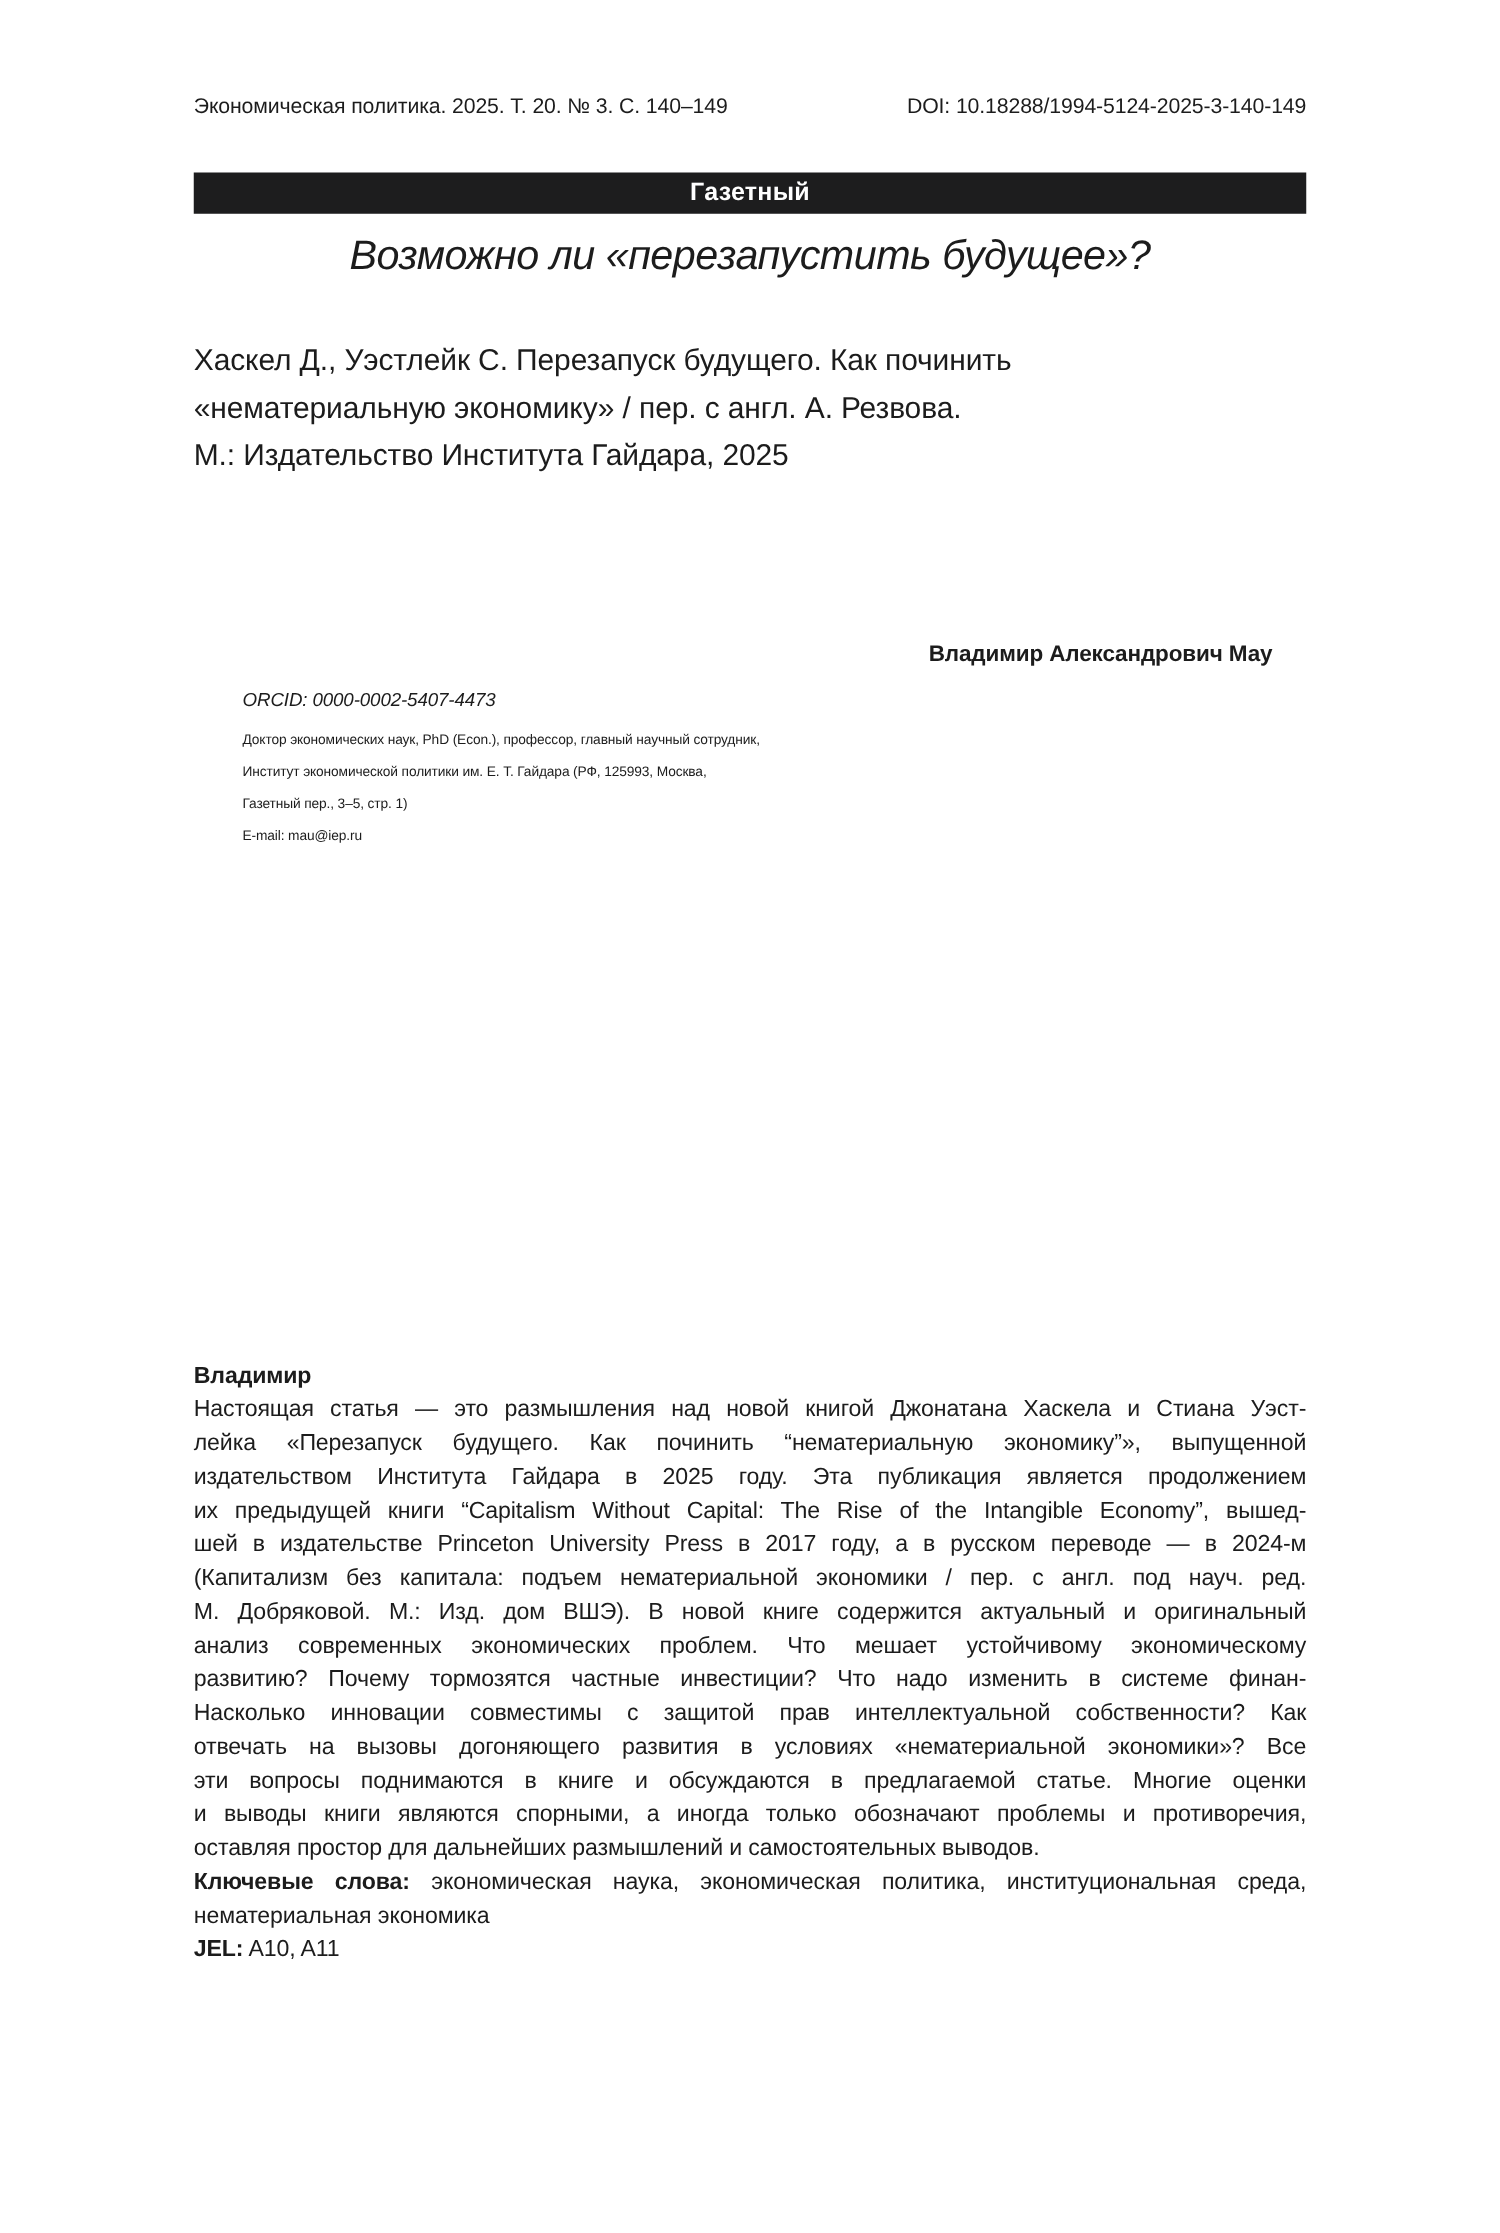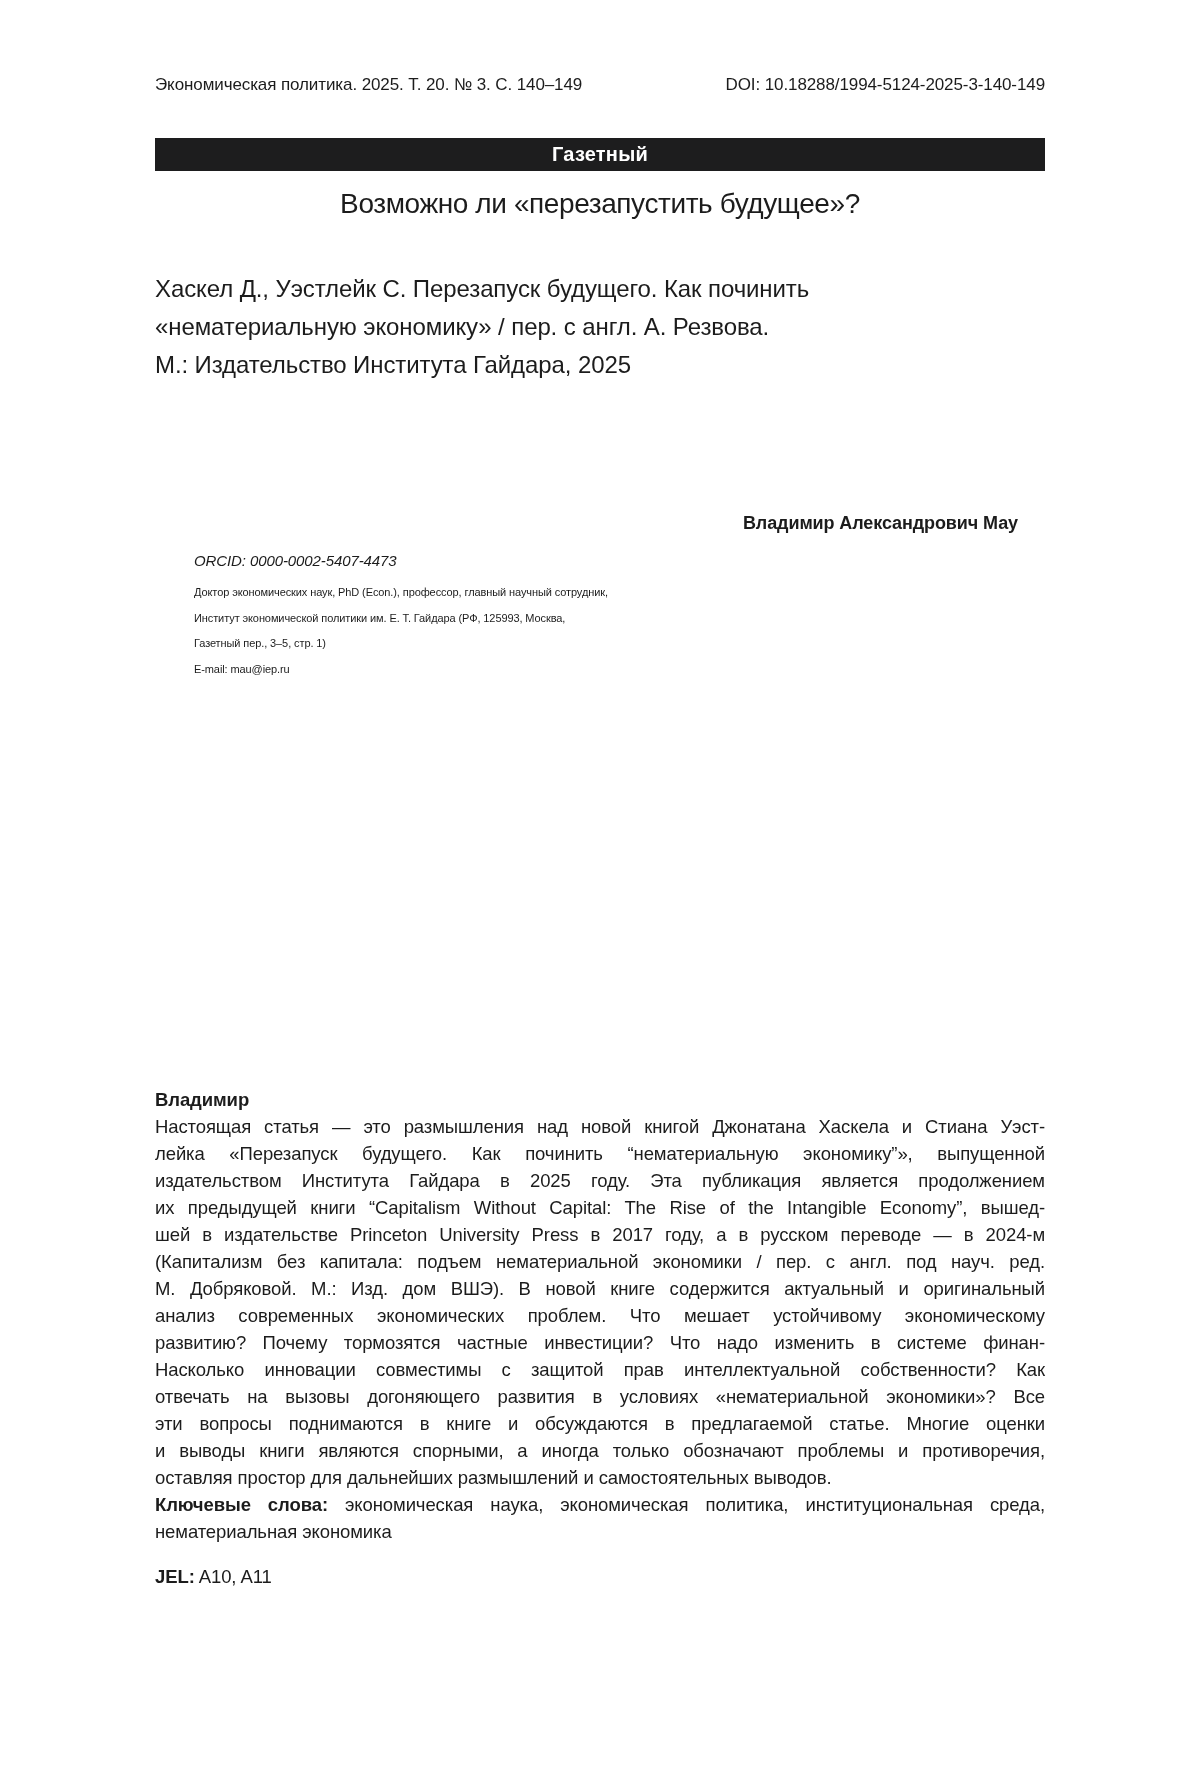--- a/index.html
+++ b/index.html
@@ -41,25 +41,26 @@
     font-size: 20px;
     line-height: 33px;
     letter-spacing: 0.2px;
   }
   .article-title {
     position: absolute;
     top: 183px;
     left: 155px;
     width: 890px;
     text-align: center;
-    font-size: 28px;
+    font-size: 33px;
     line-height: 42px;
     font-weight: 400;
     letter-spacing: -0.4px;
     white-space: nowrap;
+    font-style: italic;
   }
   .book-citation {
     position: absolute;
     top: 270px;
     left: 155px;
     width: 890px;
     text-align: left;
     font-size: 24px;
     line-height: 38px;
     font-weight: 400;
@@ -106,21 +107,20 @@
     text-align-last: left;
   }
   .keywords-para {
     text-align: justify;
   }
   .bold-label {
     font-weight: bold;
   }
   .jel-line {
     text-align: left;
-    margin-top: 18px;
   }
 </style>
 </head>
 <body>
 
 <div class="page" style="color: rgb(28, 28, 28); background: rgb(255, 255, 255);">
 
   <div class="header-row">
     <span>Экономическая политика. 2025. Т. 20. № 3. С. 140–149</span>
     <span>DOI: 10.18288/1994-5124-2025-3-140-149</span>

